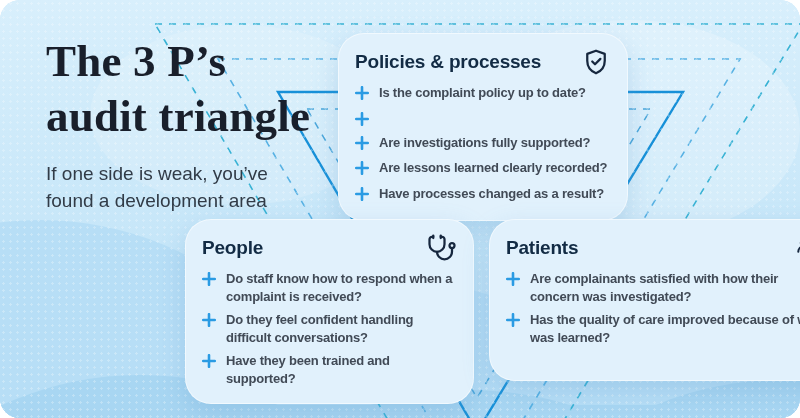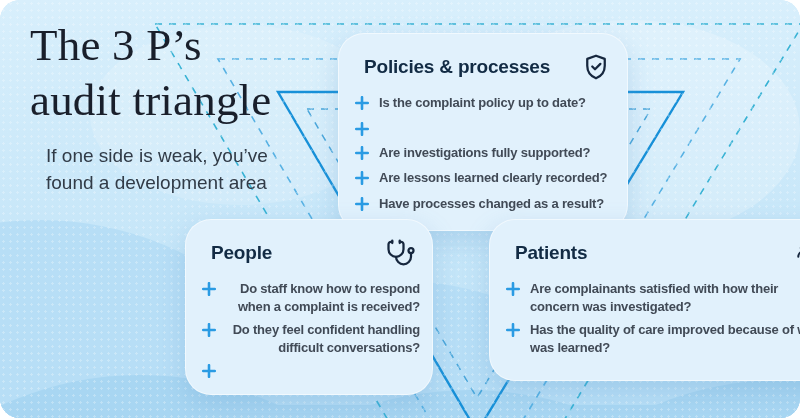--- a/index.html
+++ b/index.html
@@ -16,23 +16,23 @@
   .bg { position: absolute; inset: 0; z-index: 0; display: block; }
 
   .dots {
     position: absolute; inset: 0; z-index: 1; pointer-events: none;
     background-image: radial-gradient(rgba(255,255,255,0.26) 1px, rgba(255,255,255,0) 1.4px);
     background-size: 7px 7px;
   }
 
   .intro { position: absolute; left: 30px; top: 18px; z-index: 2; }
   .intro h1 {
-    margin: 0;
+    margin: 16px;
     font-family: "Liberation Serif", serif;
-    font-weight: 400;
+    font-weight: 700;
     font-size: 45px;
     line-height: 55px;
     letter-spacing: 0.2px;
     color: #191f2b;
   }
   .intro .subtitle {
     margin: 14px 0 0 16px;
     font-size: 19px;
     line-height: 27px;
     color: #313b47;
@@ -42,29 +42,29 @@
     position: absolute;
     z-index: 2;
     background: #e1f1fc;
     border: 1px solid rgba(255,255,255,0.55);
     border-radius: 26px;
     box-shadow: 0 10px 26px rgba(95,155,205,0.28);
     padding: 13px 12px 10px 14px;
     box-sizing: border-box;
   }
   .card.policies { left: 338px; top: 33px;  width: 290px; min-height: 171px; }
-  .card.people   { left: 185px; top: 219px; width: 248px; min-height: 162px; text-align: right; }
+  .card.people   { left: 185px; top: 219px; width: 289px; min-height: 162px; }
   .card.patients { left: 489px; top: 219px; width: 352px; min-height: 162px; }
 
   .card-head {
     display: flex; align-items: center; justify-content: space-between;
     padding: 0 4px 0 2px;
   }
   .card-head h2 {
-    margin: 9px;
+    margin: 0;
     font-size: 19px;
     font-weight: 700;
     letter-spacing: -0.2px;
     color: #122b44;
   }
   .card-head svg { flex: 0 0 auto; }
 
   ul.items { list-style: none; margin: 7px 0 0 0; padding: 0; }
   ul.items li {
     display: flex; align-items: flex-start; gap: 10px;
@@ -189,20 +189,21 @@
       <li>
         <svg class="plus" width="14" height="14" viewBox="0 0 14 14" stroke="#2a9be3" stroke-width="2.6" stroke-linecap="round">
             <path d="M7 1.2V12.8M1.2 7H12.8" fill="none"></path>
           </svg>
         <span>Do they feel confident handling difficult conversations?</span>
       </li>
       <li>
         <svg class="plus" width="14" height="14" viewBox="0 0 14 14" stroke="#2a9be3" stroke-width="2.6" stroke-linecap="round">
             <path d="M7 1.2V12.8M1.2 7H12.8" fill="none"></path>
           </svg>
+        <span>Have they been trained and supported?</span>
       </li>
     </ul>
   </section>
 
   <section class="card patients">
     <div class="card-head">
       <h2>Patients</h2>
       <svg width="30" height="30" viewBox="0 0 28 28" fill="none" stroke="#16273e" stroke-width="1.9" stroke-linecap="round" stroke-linejoin="round">
         <circle cx="9" cy="9.2" r="2.6"></circle>
         <circle cx="19" cy="9.2" r="2.6"></circle>

